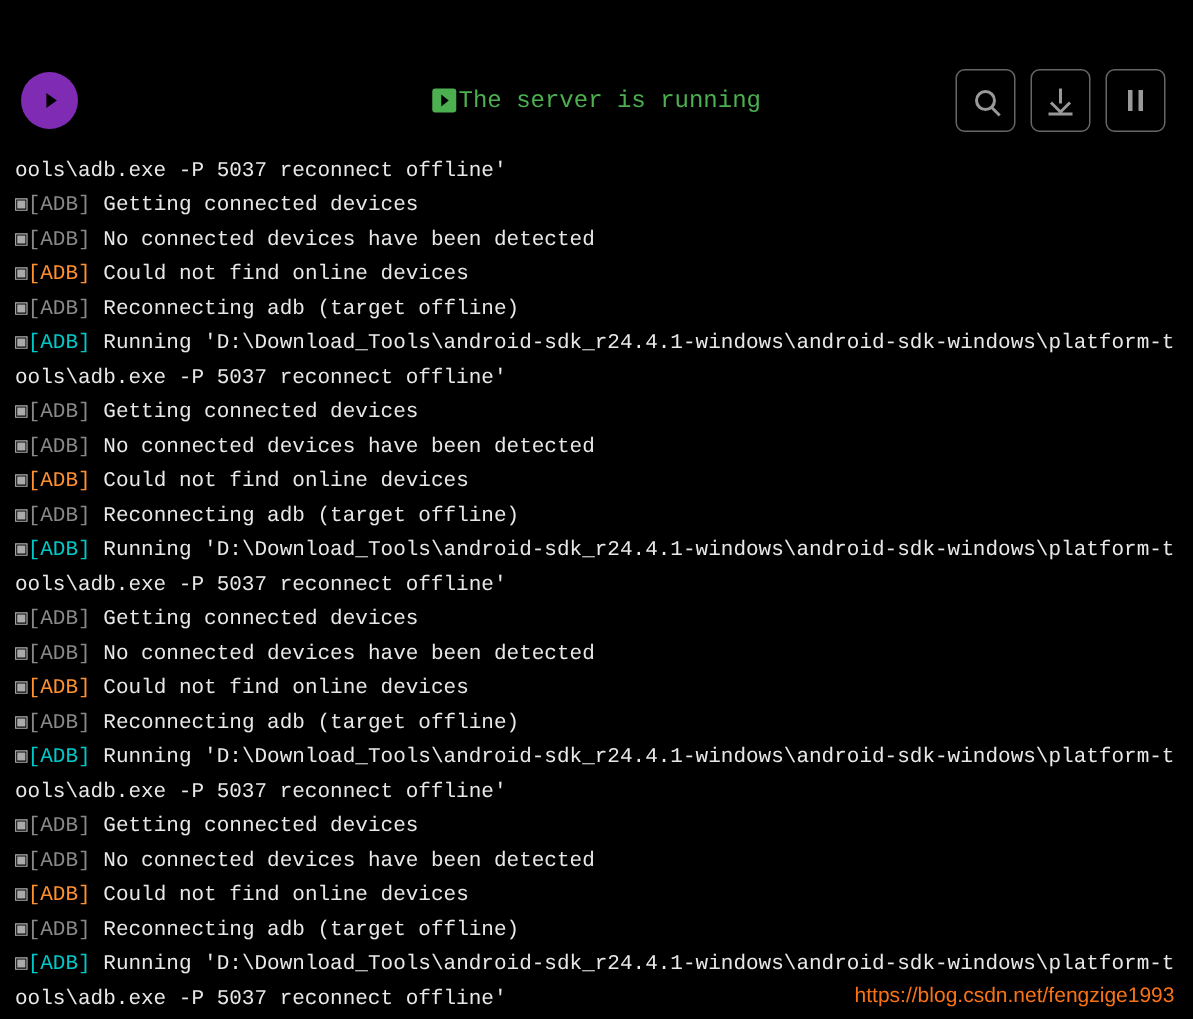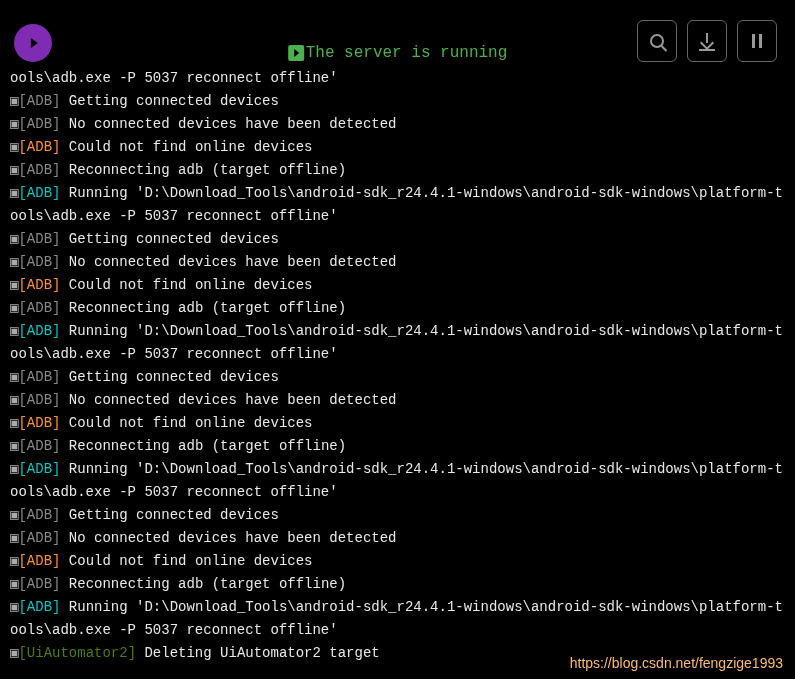--- a/index.html
+++ b/index.html
@@ -13,23 +13,24 @@
       font-family: 'Consolas', 'Monaco', 'Courier New', monospace;
       font-size: 14px;
       width: 795px;
       height: 679px;
       overflow: hidden;
       position: relative;
     }
     .header {
       height: 62px;
       display: flex;
-      align-items: flex-end;
+      align-items: center;
       padding: 0 10px;
       position: relative;
+      margin-top: 36px;
     }
     .logo {
       width: 38px;
       height: 38px;
       border-radius: 50%;
       background: #7f2bb3;
       position: relative;
       margin-left: 4px;
     }
     .logo::before {
@@ -171,21 +172,21 @@
     }
     .tag-info { color: #00c8c8; }
     .tag-warn { color: #ff9030; }
     .tag-debug { color: #888; }
     .tag-ui { color: #4d7c0f; }
     .log-text { color: #e8e8e8; }
     .watermark {
       position: absolute;
       bottom: 8px;
       right: 12px;
-      color: #fdba74;
+      color: #f97316;
       font-size: 14px;
       font-family: Arial, sans-serif;
     }
   </style>
 </head>
 <body>
 
 <div class="header">
   <div class="logo"></div>
   <div class="status-container">

